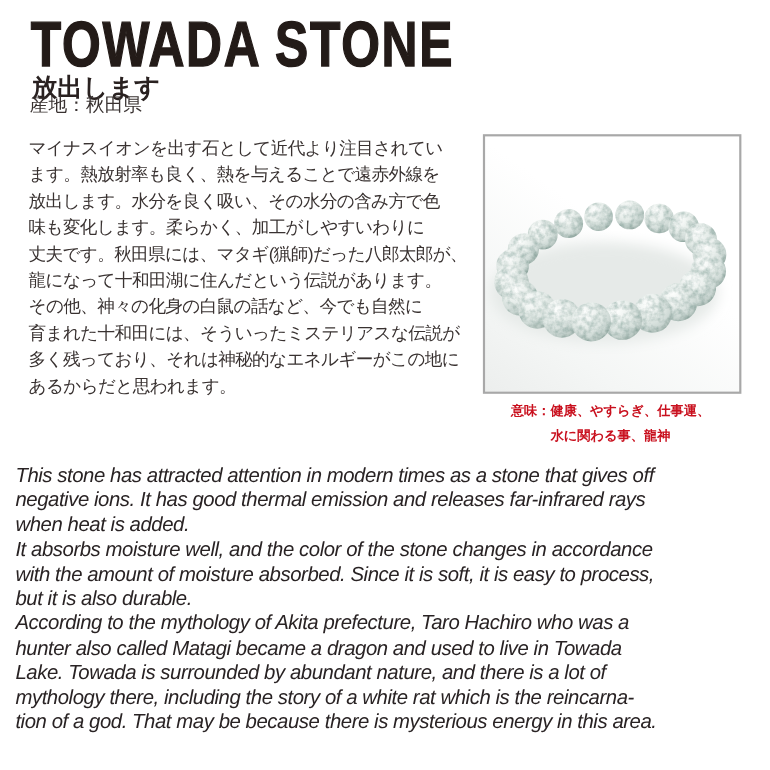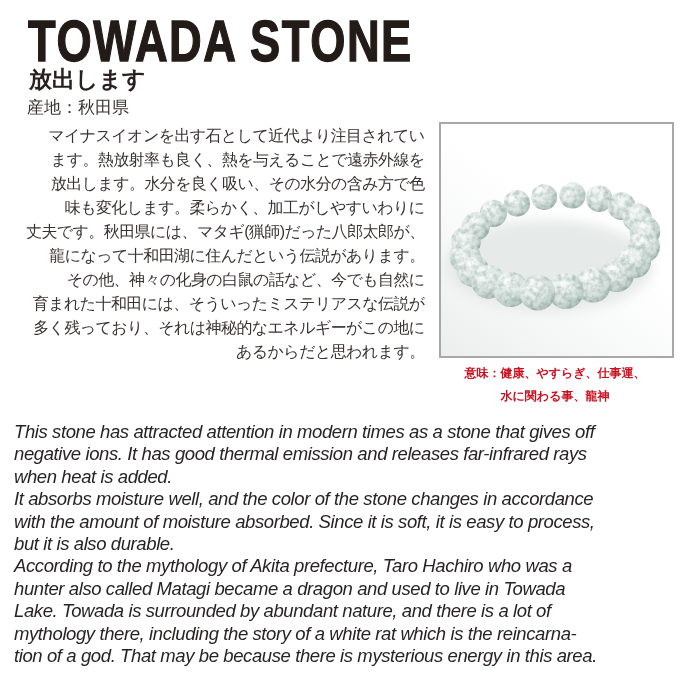--- a/index.html
+++ b/index.html
@@ -18,28 +18,28 @@
     -webkit-text-stroke:1.3px #231b18;
     transform:scaleX(0.78);transform-origin:0 0;
     white-space:nowrap;
   }
   .subtitle{
     left:29px;top:64px;
     font-size:23px;font-weight:bold;color:#292120;
     white-space:nowrap;
   }
   .origin{
-    left:27px;top:96px;
+    left:27px;top:84px;
     font-size:17px;color:#393231;
     white-space:nowrap;
   }
   .jp-desc{
     left:26px;top:124px;
     font-size:16px;line-height:24px;letter-spacing:-0.6px;
-    color:#393231;white-space:pre;text-align:right;
+    color:#393231;white-space:pre;
   }
 
   .photo-box{
     left:439px;top:122px;width:231px;height:232px;
     border:2px solid #a8a8a8;
     background:linear-gradient(215deg,#ffffff 42%,#f4f6f5 78%,#eceeed 100%);
   }
   .photo-box svg{display:block;}
 
   .caption{

